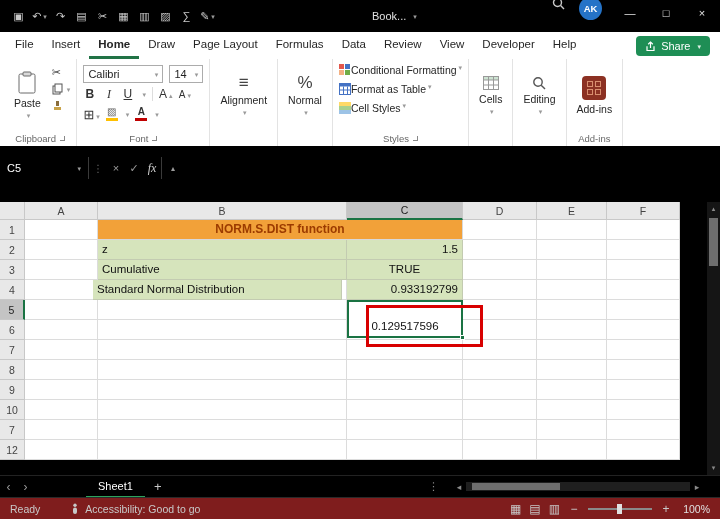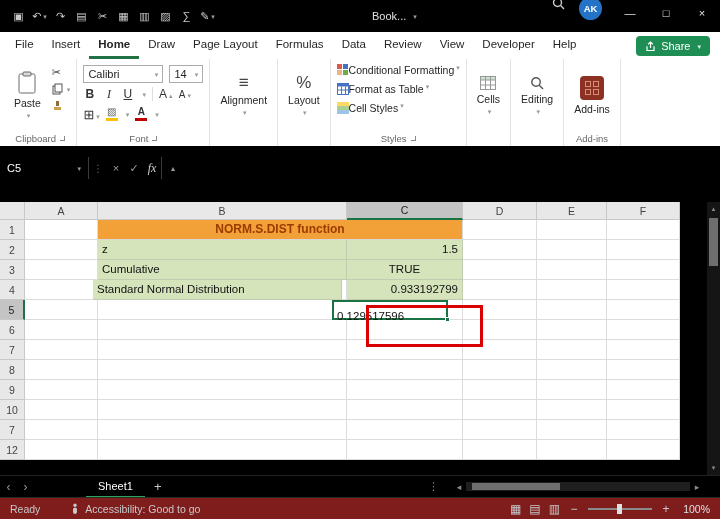--- a/index.html
+++ b/index.html
@@ -105,22 +105,22 @@
     padding:0 4px;border-right:1px solid #c3cbb1;border-bottom:1px solid #c3cbb1}
   .green{background:#D6E4BC}
   .title-cell{left:73px;top:0;width:365px;background:#F2A139;color:#9C3B00;font-weight:bold;
     text-align:center;font-size:12px;border-right:1px solid #d8d8d8;border-bottom:1px solid #d8d8d8}
   #b2{left:73px;top:20px;width:249px}
   #c2{left:322px;top:20px;width:116px;text-align:right}
   #b3{left:73px;top:40px;width:249px}
   #c3{left:322px;top:40px;width:116px;text-align:center}
   #b4{left:68px;top:60px;width:249px}
   #c4{left:322px;top:60px;width:116px;text-align:right}
-  #c5{left:307px;top:80px;width:116px;text-align:left;background:#fff;
-    border:2px solid #1A7343;line-height:15px;padding:7px 3px;z-index:2}
+  #c5{left:322px;top:80px;width:116px;text-align:center;background:#fff;
+    border:2px solid #1A7343;line-height:15px;padding:17px 3px;z-index:2}
   .fill-handle{position:absolute;right:-4px;bottom:-4px;width:5px;height:5px;
     background:#1A7343;border:1px solid #fff}
   .annotation{position:absolute;left:341px;top:85px;width:117px;height:42px;
     border:3px solid #D80000;z-index:4;pointer-events:none}
   .vscroll{position:absolute;right:0;top:0;width:13px;height:273px;background:#151515}
   .varrow{position:absolute;left:0;width:13px;text-align:center;color:#8a8a8a;font-size:7px;
     line-height:14px}
   .varrow.top{top:0}.varrow.bot{bottom:0}
   .vthumb{position:absolute;top:16px;left:2px;width:9px;height:48px;background:#6e6e6e}
 
@@ -293,21 +293,21 @@
       <div class="bigbtn">
         <span class="bigicon">≡</span>
         <span>Alignment</span>
         <span class="caret">▾</span>
       </div>
     </div>
 
     <div class="rgroup">
       <div class="bigbtn">
         <span class="bigicon">%</span>
-        <span>Layout</span>
+        <span>Normal</span>
         <span class="caret">▾</span>
       </div>
     </div>
 
     <div class="rgroup">
       <div class="stylerow">
         <svg width="12" height="12" viewBox="0 0 12 12">
             <rect width="5" height="5" fill="#E2574C"></rect>
             <rect x="6" width="5" height="5" fill="#4472C4"></rect>
             <rect y="6" width="5" height="5" fill="#F4B183"></rect>

